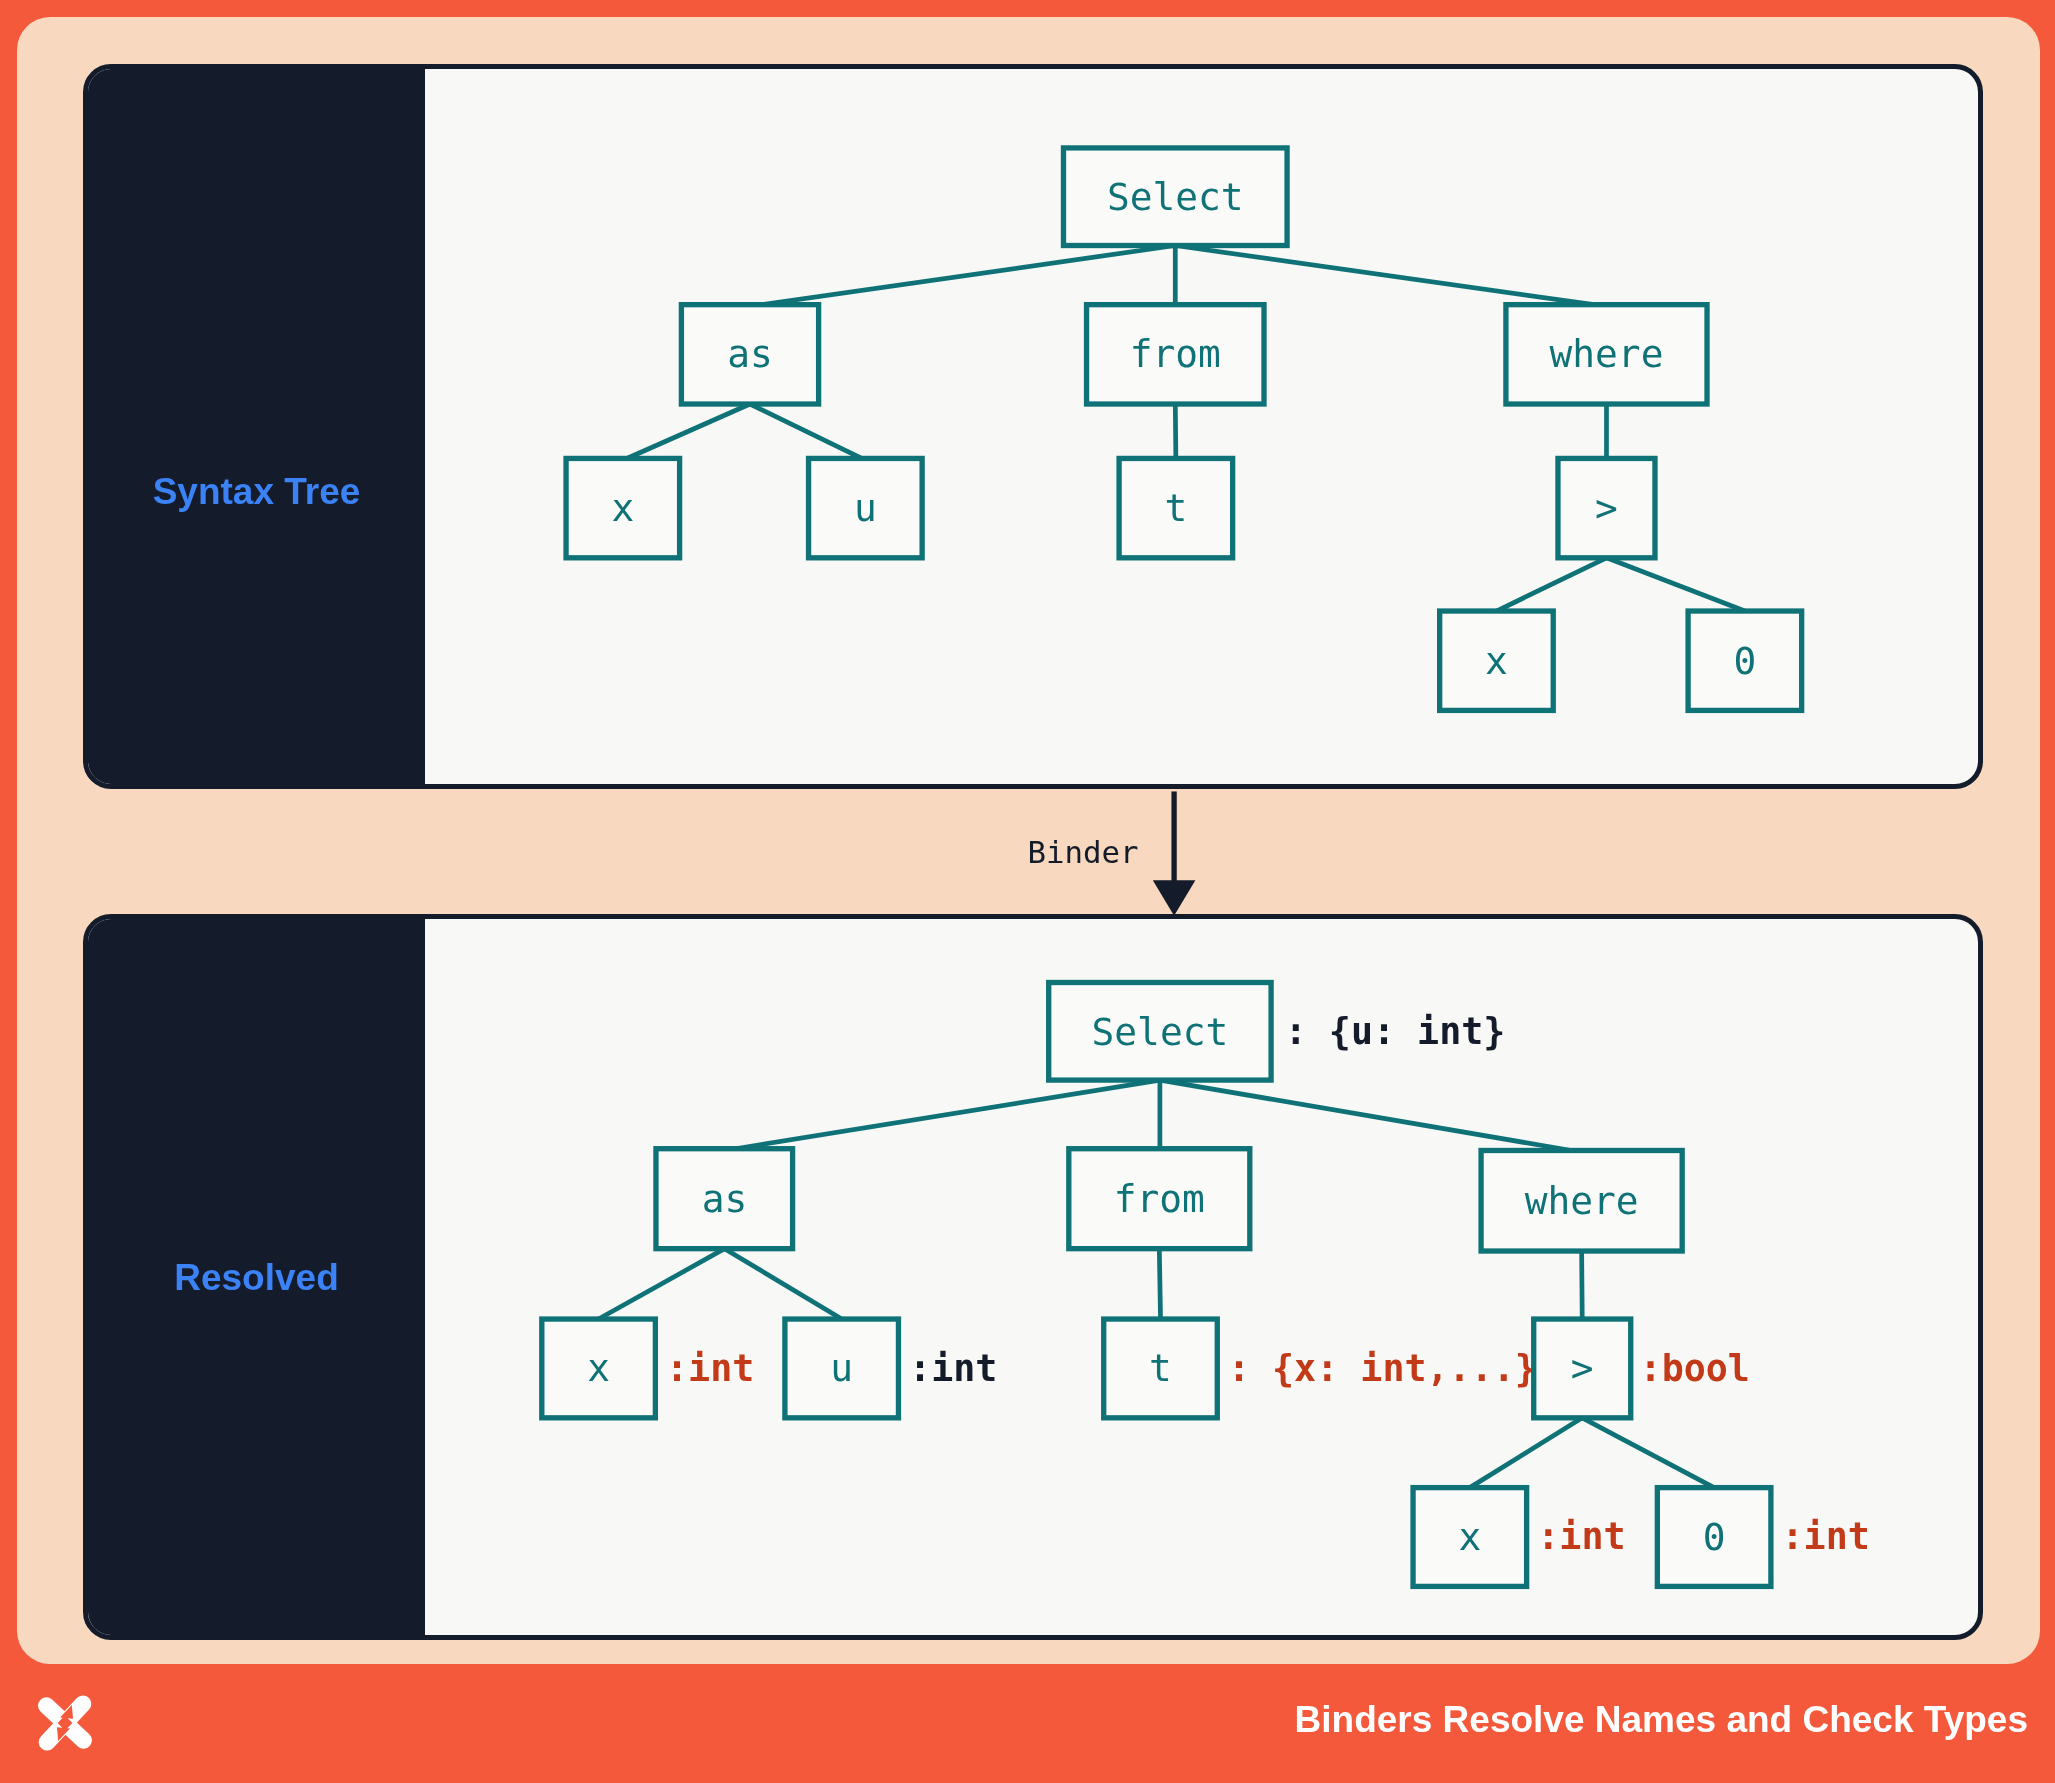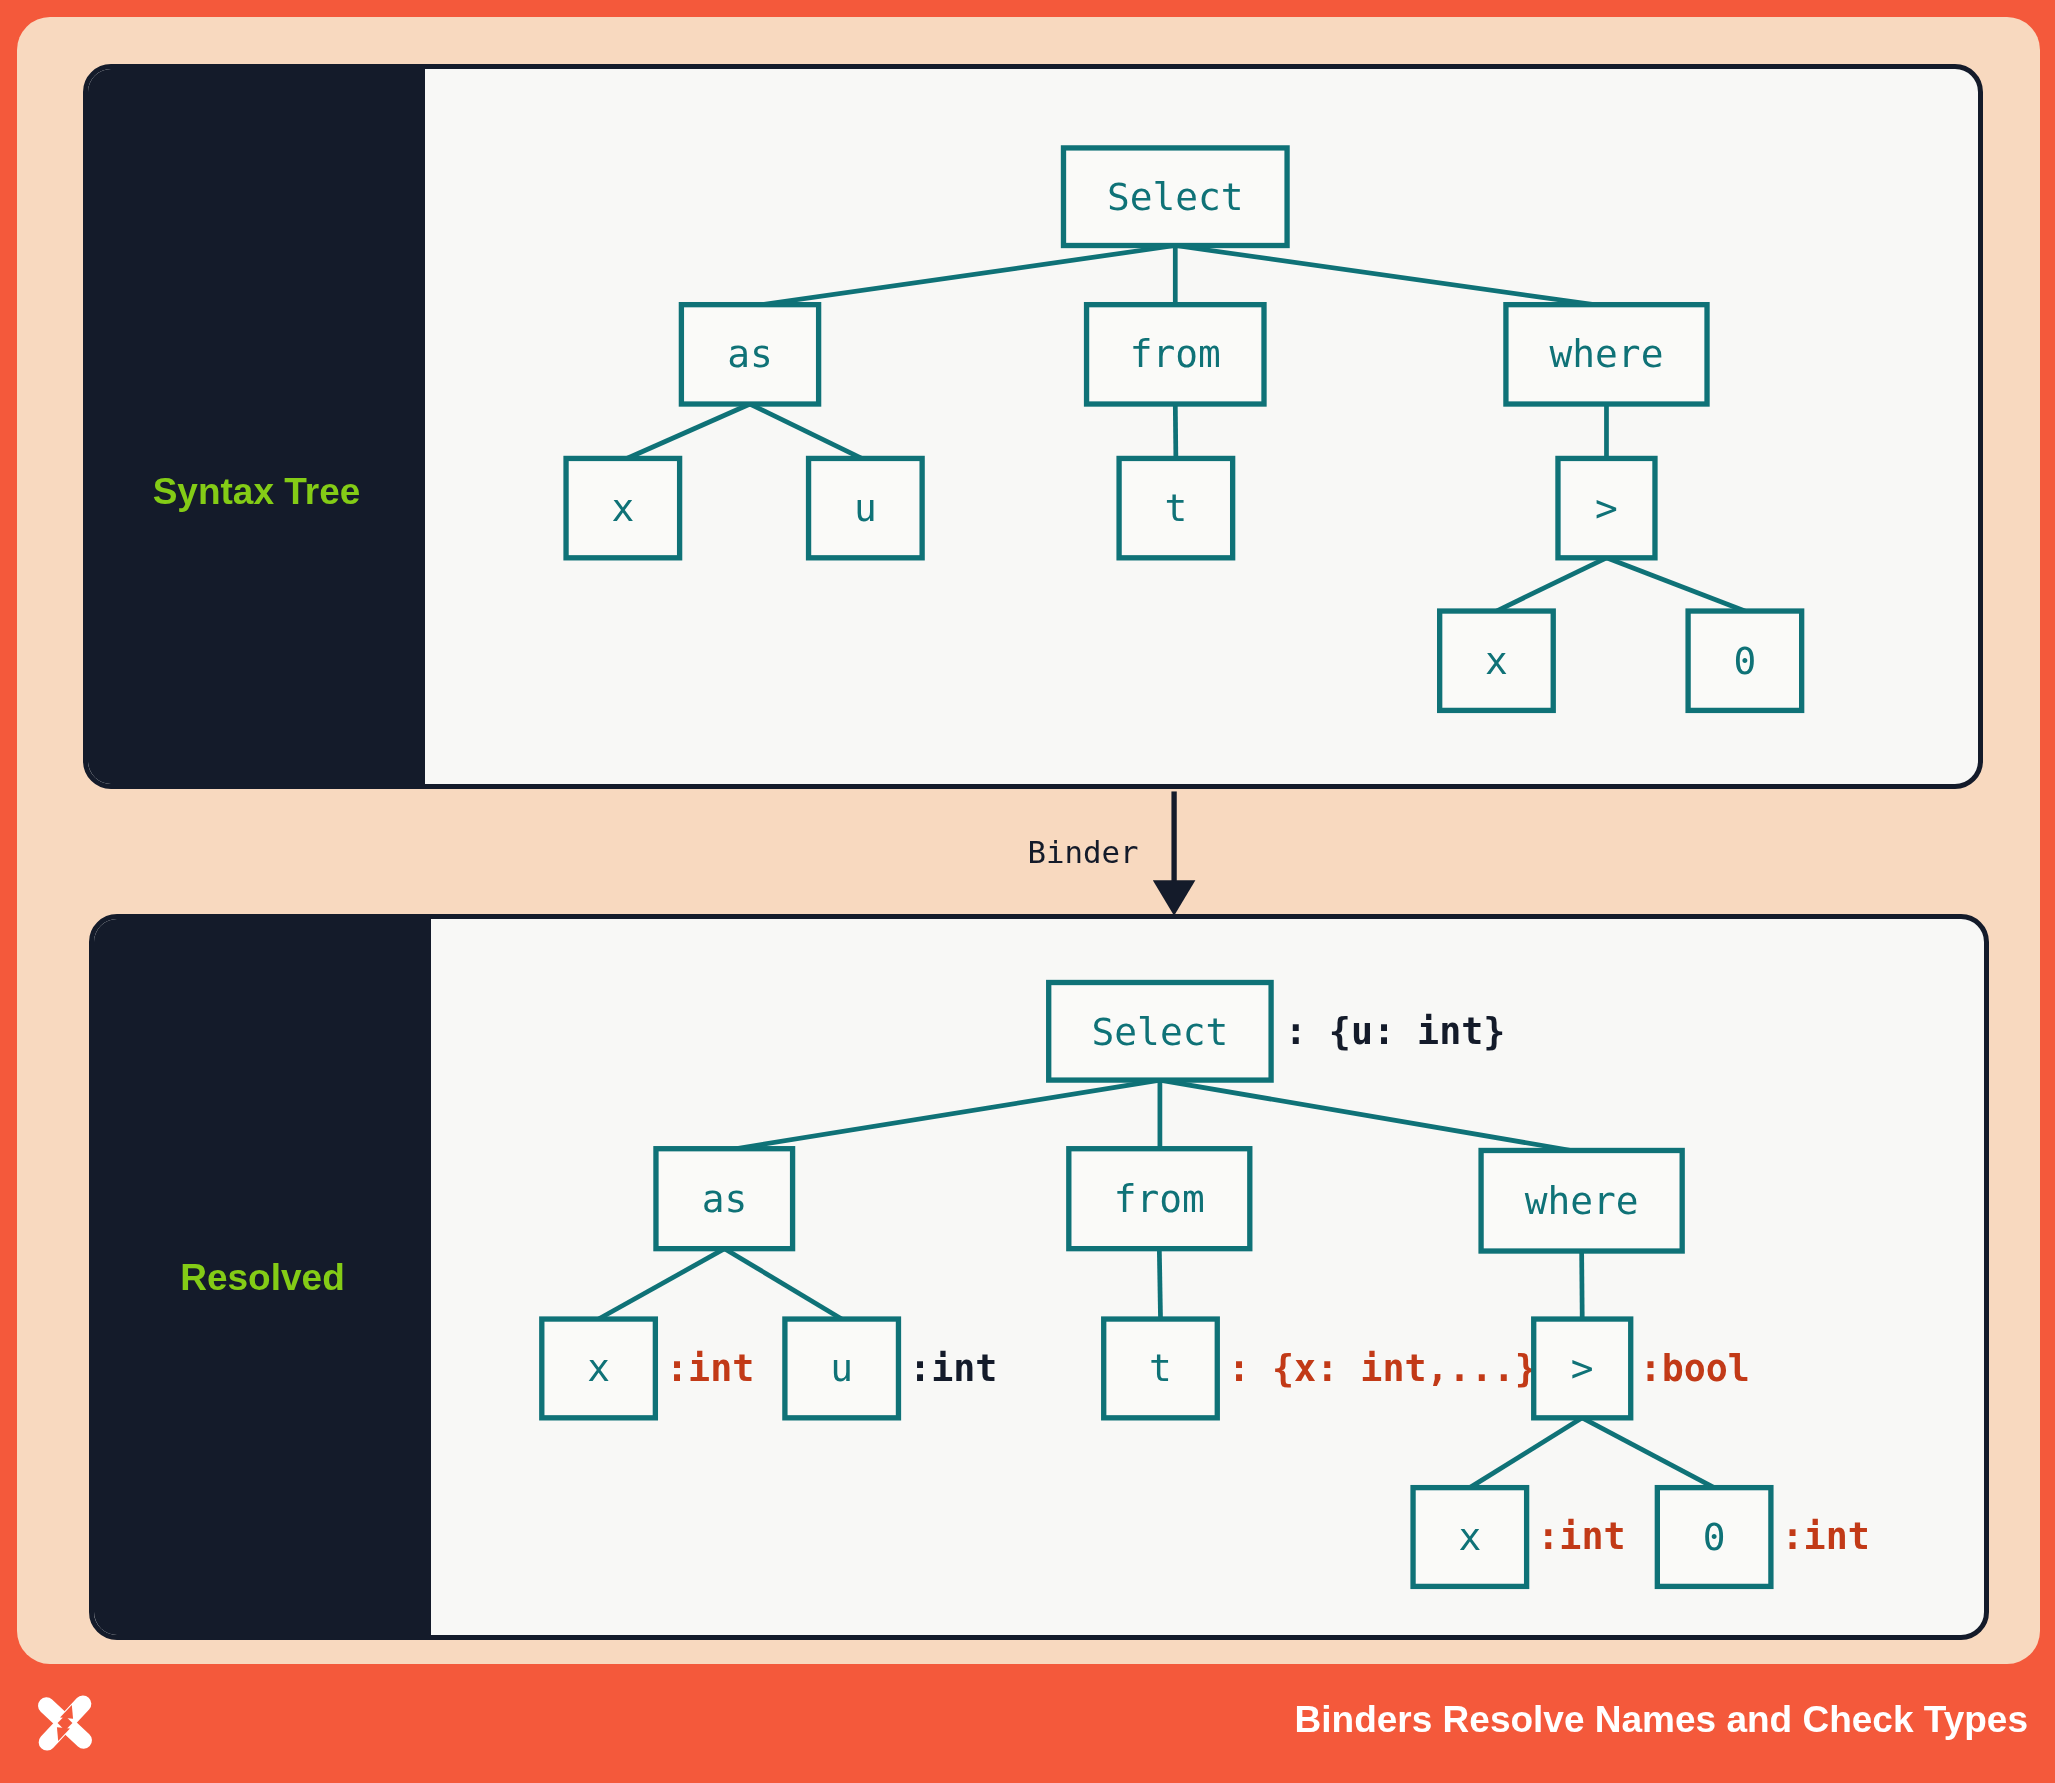--- a/index.html
+++ b/index.html
@@ -11,28 +11,28 @@
   .peach-bg{
     position:absolute;left:16.6px;top:16.6px;width:2023px;height:1647px;
     background:#F8D9BF;border-radius:33px;
   }
   .panel{
     position:absolute;left:83px;width:1900px;height:725px;
     background:#F8F8F6;border:5.3px solid #141B2A;border-radius:28px;
     overflow:hidden;box-sizing:border-box;
   }
   .panel-top{top:64px;}
-  .panel-bottom{top:914px;height:726px;margin-left:6px;}
+  .panel-bottom{top:914px;height:726px;}
   .sidebar{
     position:absolute;left:0;top:0;bottom:0;width:337px;
     background:#141B2A;display:flex;flex-direction:column;
     justify-content:center;align-items:center;
   }
   .sidebar-label{
-    color:#84cc16;font-size:37px;font-weight:700;text-align:center;
+    color:#3b82f6;font-size:37px;font-weight:700;text-align:center;
     line-height:71px;letter-spacing:0px;
   }
   .sidebar-top-label{position:absolute;left:0;right:0;top:59%;transform:translateY(-50%);}
   .overlay{position:absolute;left:0;top:0;width:2056px;height:1784px;}
   .node-rect{fill:#FAFAF8;stroke:#0F7277;stroke-width:9;}
   .edge{stroke:#0F7277;stroke-width:8;fill:none;}
   .node-text{
     font-family:"DejaVu Sans Mono", monospace;font-size:64px;fill:#0F7277;
     text-anchor:middle;dominant-baseline:central;
   }

